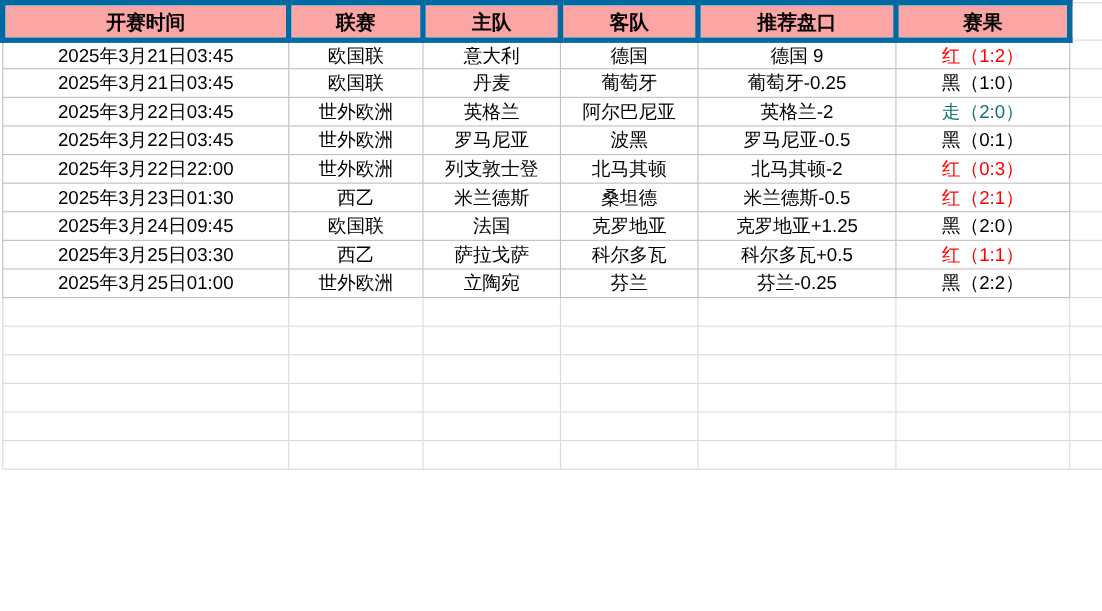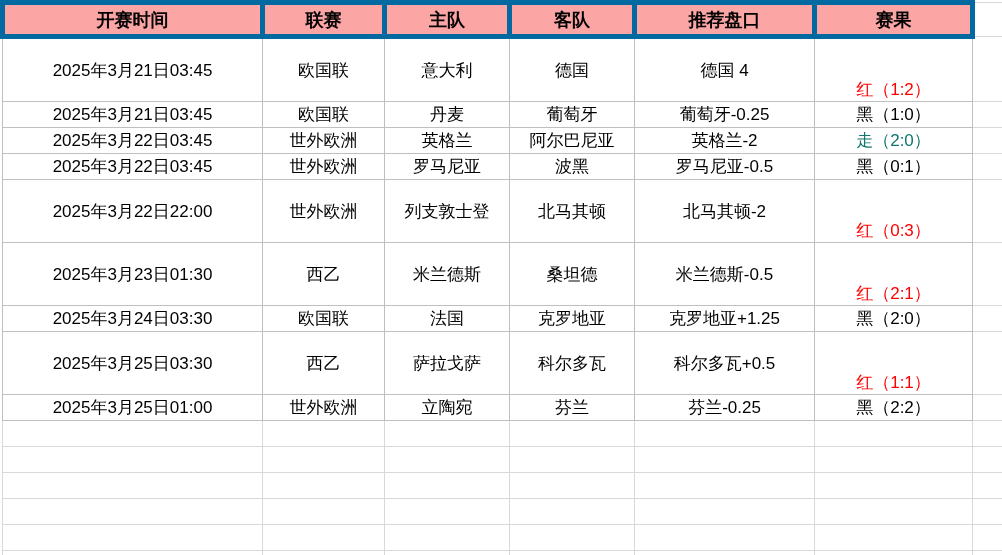--- a/index.html
+++ b/index.html
@@ -64,21 +64,21 @@
   .col-line   { width: 180px; }
   .col-result { width: 158px; }
   .col-pad    { width: 32px; border-left: 1px solid #d9d9d9 !important; }
 
   .res-wrap {
     display: inline-block;
     white-space: nowrap;
   }
   .res-label { font-size: 17px; }
   .res-score { font-size: 17px; }
-  .res-red   { color: #ff0000; margin-top: 39px; }
+  .res-red   { color: #ff0000; }
   .res-black { color: #000000; text-align: center; }
   .res-blue  { color: #0f766e; }
 
   .empty-row td {
     height: 26px !important;
     border: 1px solid #d9d9d9;
   }
 </style>
 </head>
 <body>
@@ -102,21 +102,21 @@
         <td>客队</td>
         <td>推荐盘口</td>
         <td>赛果</td>
         <td style="background:#ffffff;border:1px solid #d9d9d9;"></td>
       </tr>
     <tr class="data-row">
           <td>2025年3月21日03:45</td>
           <td>欧国联</td>
           <td>意大利</td>
           <td>德国</td>
-          <td>德国 4</td>
+          <td>德国 9</td>
           <td><span class="res-wrap res-red"><span class="res-label">红</span><span class="res-score">（1:2）</span></span></td>
           <td style="border: 1px solid rgb(217, 217, 217);"></td>
         </tr>
         <tr class="data-row">
           <td>2025年3月21日03:45</td>
           <td>欧国联</td>
           <td>丹麦</td>
           <td>葡萄牙</td>
           <td>葡萄牙-0.25</td>
           <td><span class="res-wrap res-black"><span class="res-label">黑</span><span class="res-score">（1:0）</span></span></td>
@@ -152,21 +152,21 @@
         <tr class="data-row">
           <td>2025年3月23日01:30</td>
           <td>西乙</td>
           <td>米兰德斯</td>
           <td>桑坦德</td>
           <td>米兰德斯-0.5</td>
           <td><span class="res-wrap res-red"><span class="res-label">红</span><span class="res-score">（2:1）</span></span></td>
           <td style="border: 1px solid rgb(217, 217, 217);"></td>
         </tr>
         <tr class="data-row">
-          <td>2025年3月24日03:30</td>
+          <td>2025年3月24日09:45</td>
           <td>欧国联</td>
           <td>法国</td>
           <td>克罗地亚</td>
           <td>克罗地亚+1.25</td>
           <td><span class="res-wrap res-black"><span class="res-label">黑</span><span class="res-score">（2:0）</span></span></td>
           <td style="border: 1px solid rgb(217, 217, 217);"></td>
         </tr>
         <tr class="data-row">
           <td>2025年3月25日03:30</td>
           <td>西乙</td>

